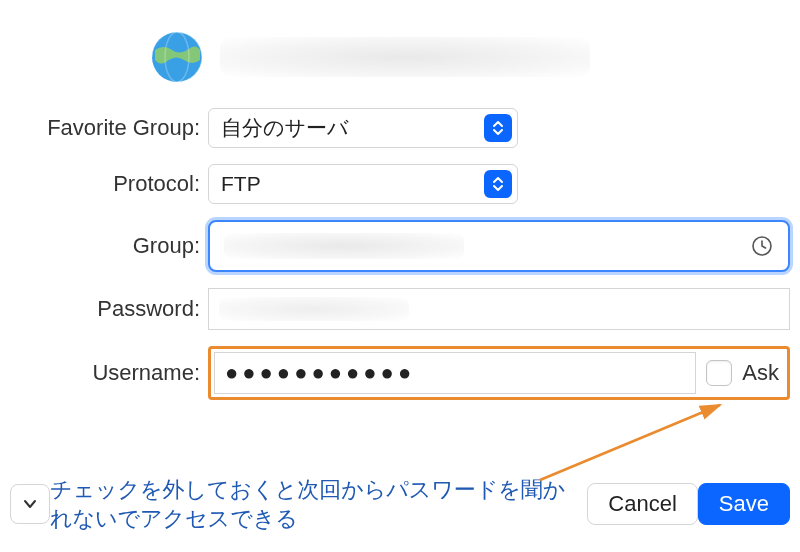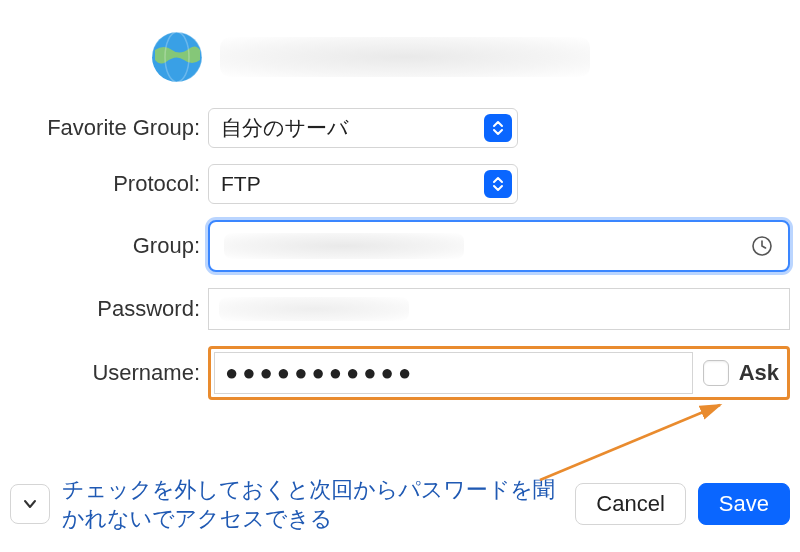--- a/index.html
+++ b/index.html
@@ -155,31 +155,29 @@
     height: 26px;
     border: 1px solid #c5c5c5;
     border-radius: 6px;
     background: #fff;
     box-shadow: inset 0 1px 2px rgba(0,0,0,0.08);
   }
   .ask-label {
     font-size: 22px;
     color: #333;
     padding-right: 2px;
-    font-weight: bold;
   }
 
   .bottom-row {
     position: absolute;
     left: 10px;
     right: 10px;
     bottom: 18px;
     display: flex;
     align-items: center;
-    gap: 12px;
   }
   .expander {
     width: 40px;
     height: 40px;
     border: 1px solid #d5d5d5;
     border-radius: 8px;
     background: #fff;
     display: flex;
     align-items: center;
     justify-content: center;

